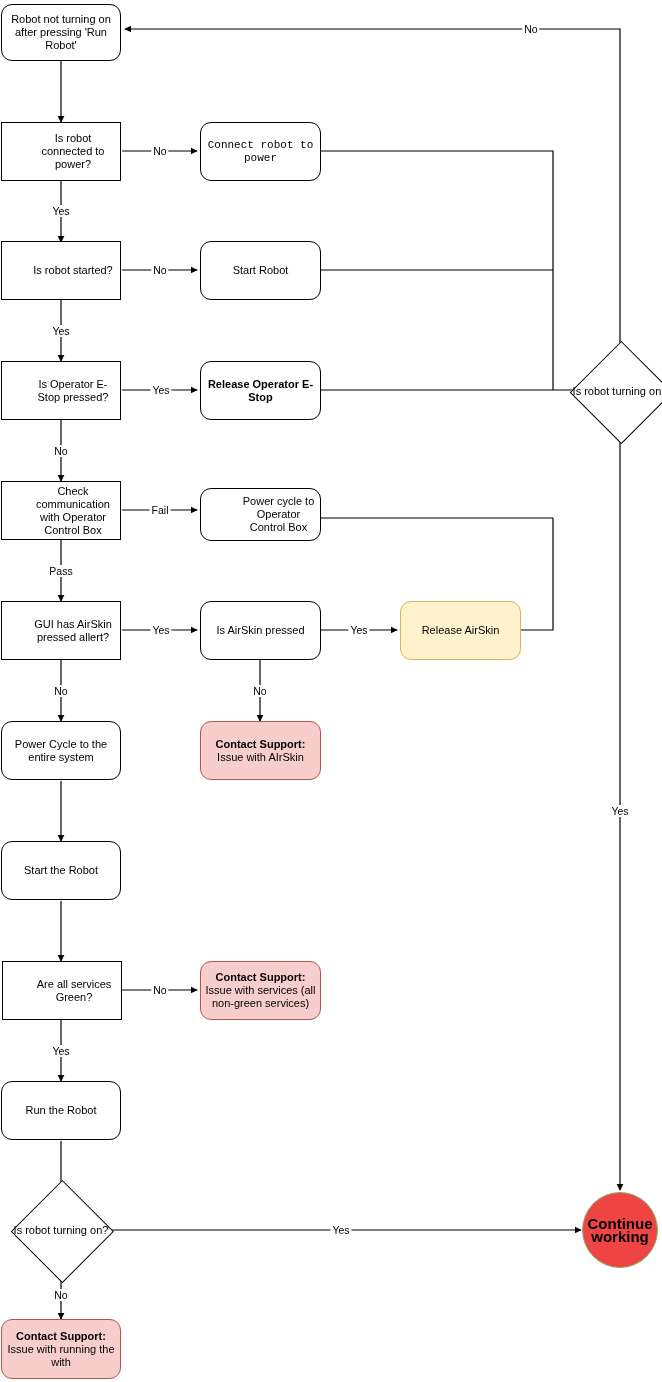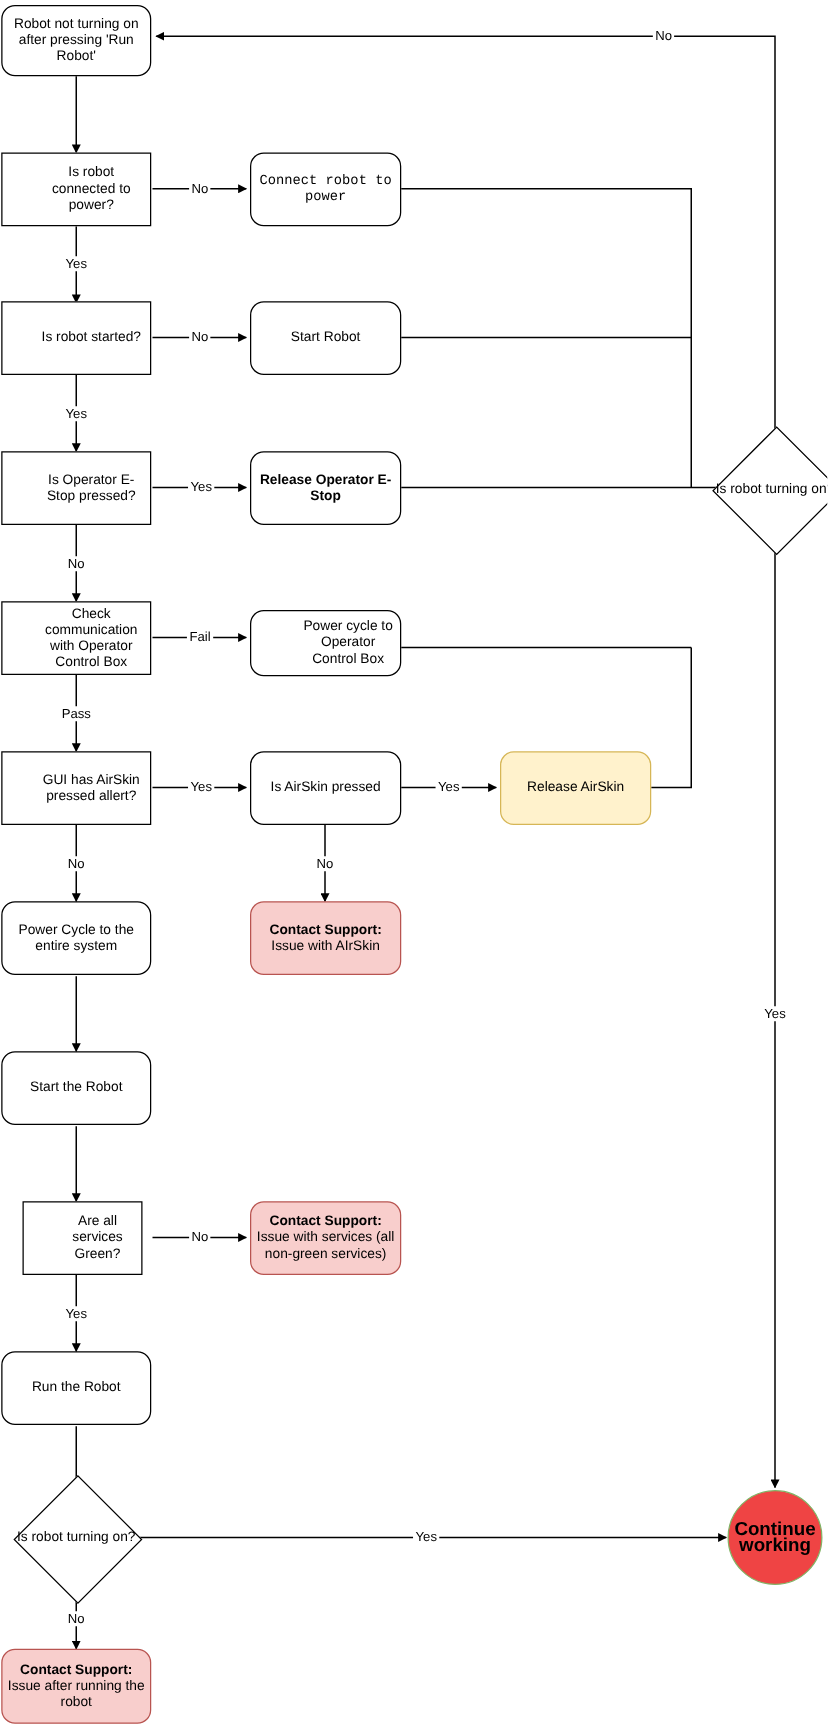--- a/index.html
+++ b/index.html
@@ -218,21 +218,21 @@
   </div>
 
   <div class="node rounded" style="left:1px; top:721px; width:120px; height:59px;">
     <span>Power Cycle to the entire system</span>
   </div>
 
   <div class="node rounded" style="left:1px; top:841px; width:120px; height:59px;">
     <span>Start the Robot</span>
   </div>
 
-  <div class="node process" style="left:18px; top:961px; width:96px; height:59px;">
+  <div class="node process" style="left:2px; top:961px; width:120px; height:59px;">
     <span>Are all services Green?</span>
   </div>
 
   <div class="node danger" style="left:200px; top:961px; width:121px; height:59px; flex-direction:column;">
     <span class="ttl">Contact Support:</span>
     <span>Issue with services (all non-green services)</span>
   </div>
 
   <div class="node rounded" style="left:1px; top:1081px; width:120px; height:59px;">
     <span>Run the Robot</span>
@@ -243,21 +243,21 @@
     <span class="dlabel">Is robot turning on?</span>
   </div>
 
   <div class="node diamond" style="left:560px; top:355px; width:120px; height:73px;">
     <span class="dshape"></span>
     <span class="dlabel">Is robot turning on?</span>
   </div>
 
   <div class="node danger" style="left:1px; top:1319px; width:120px; height:60px; flex-direction:column;">
     <span class="ttl">Contact Support:</span>
-    <span>Issue after running the robot</span>
+    <span>Issue with running the with</span>
   </div>
 
   <div class="node success" style="left:582px; top:1192px; width:76px; height:76px;">
     <span>Continue working</span>
   </div>
 
   <div class="edge-label" style="left:531px; top:29px;">No</div>
   <div class="edge-label" style="left:160px; top:151px;">No</div>
   <div class="edge-label" style="left:61px; top:211px;">Yes</div>
   <div class="edge-label" style="left:160px; top:270px;">No</div>

